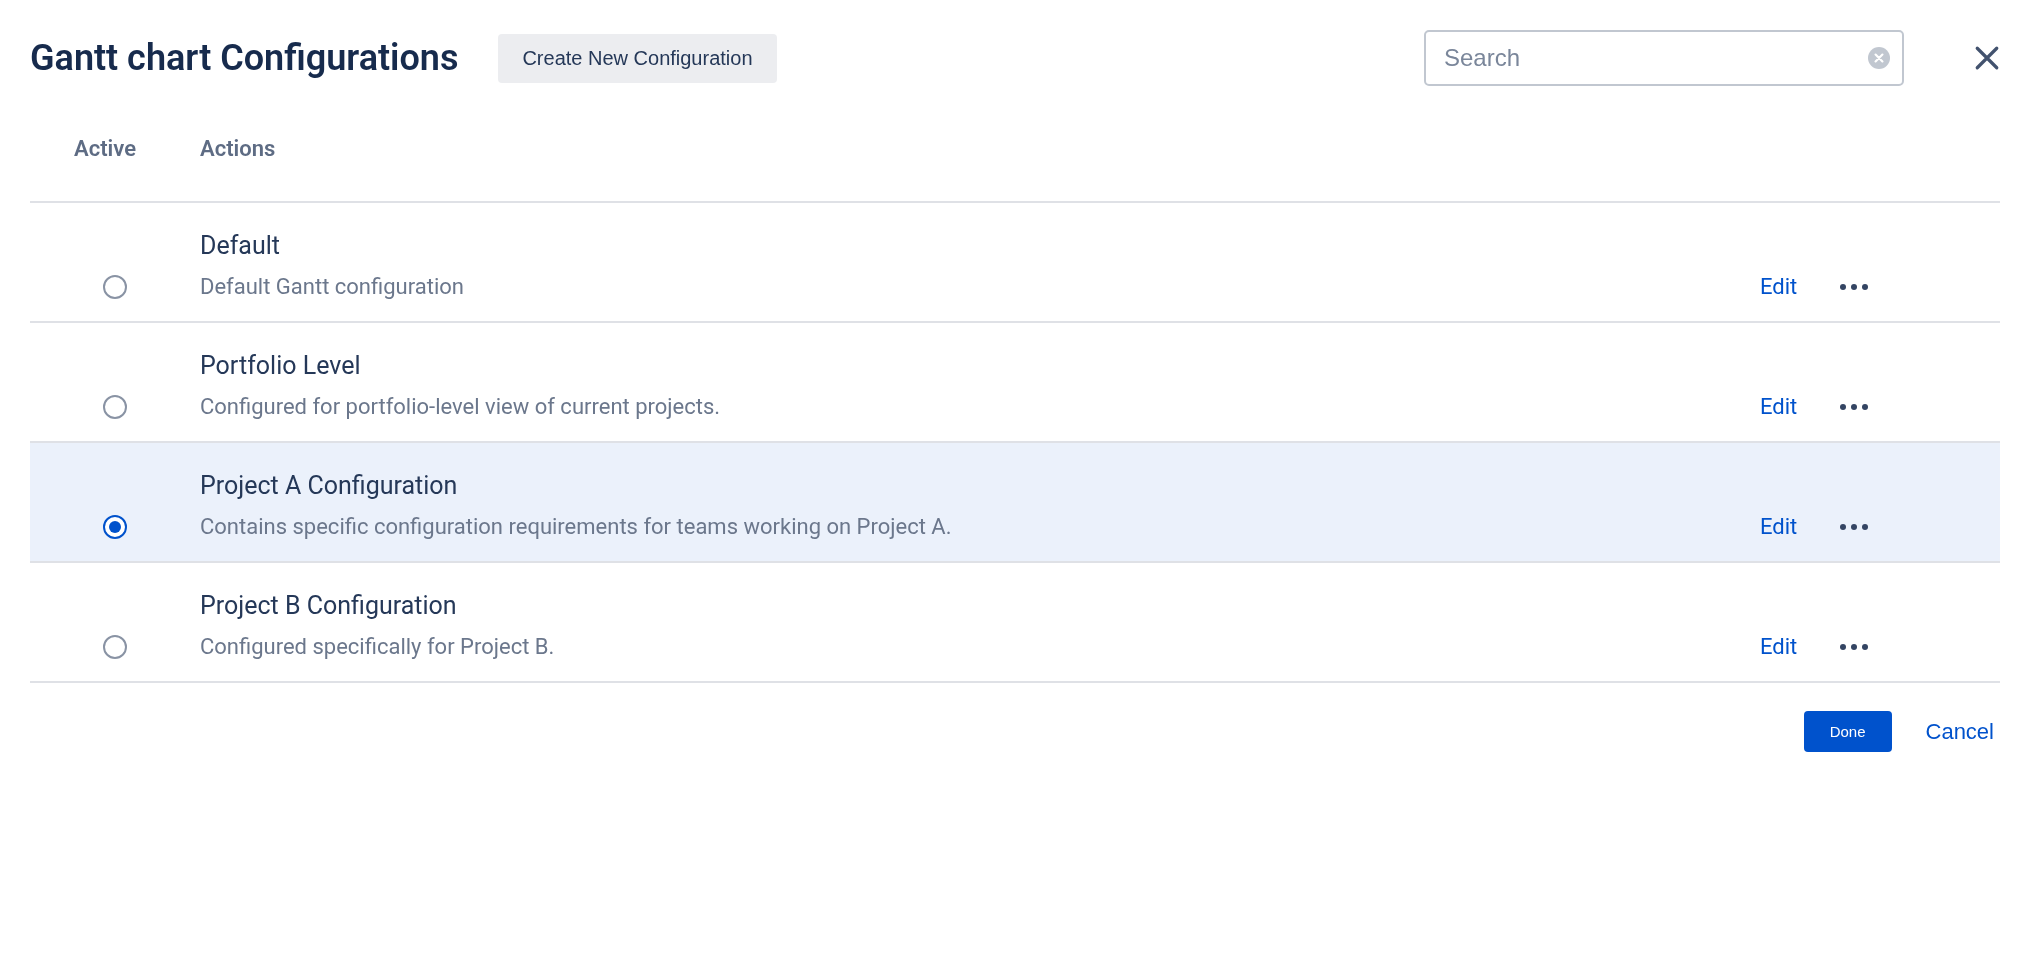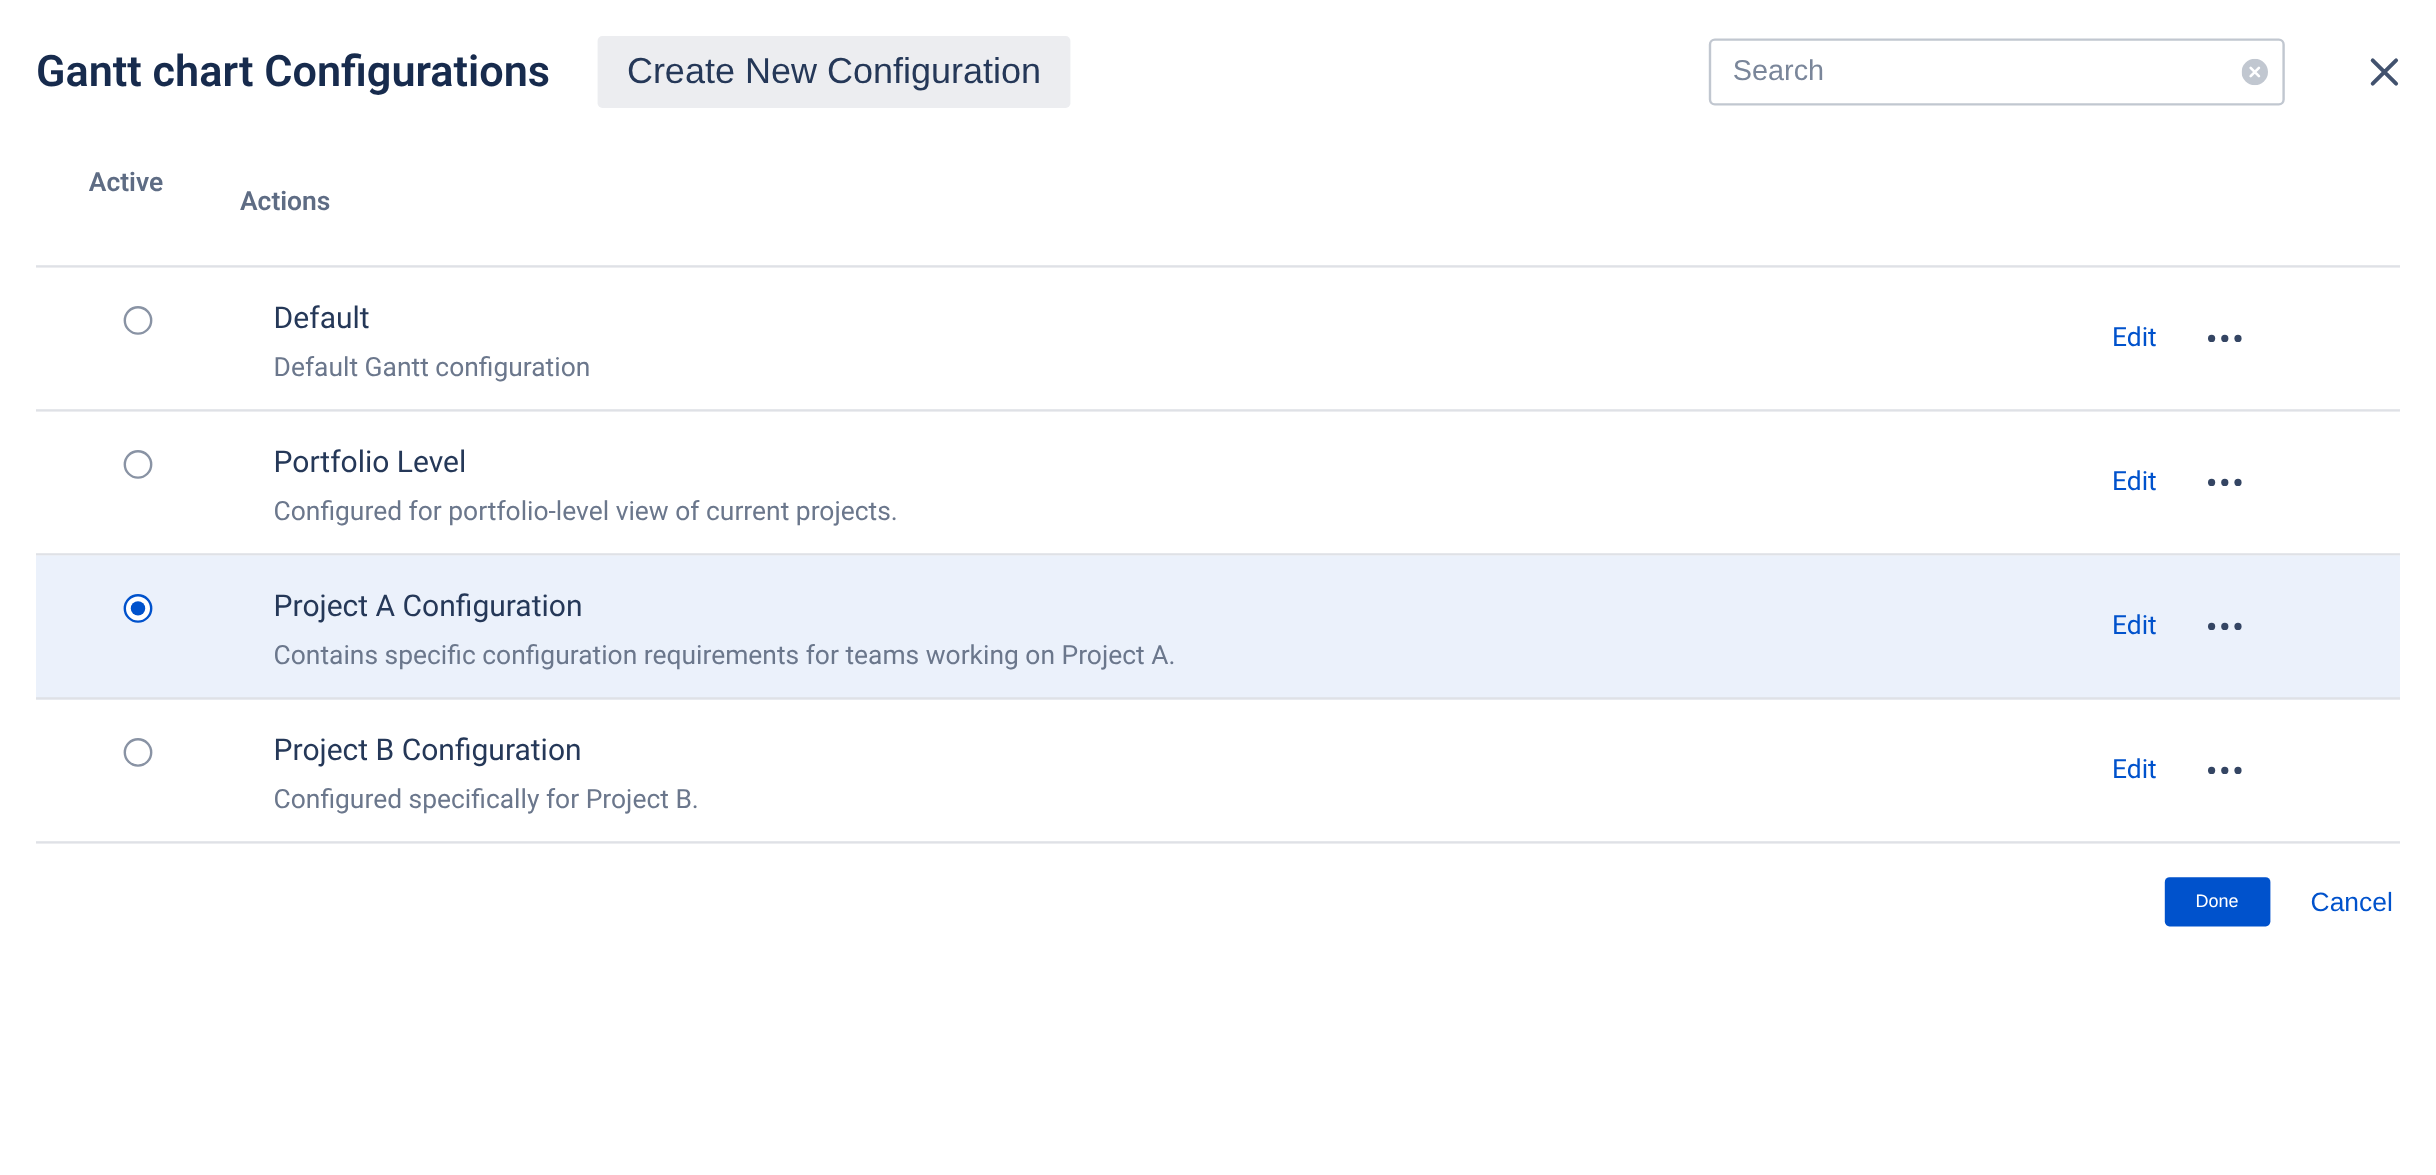--- a/index.html
+++ b/index.html
@@ -22,21 +22,21 @@
     .page-title {
       font-size: 36px;
       font-weight: 600;
       color: #172b4d;
     }
     .btn-create {
       background: #ecedf0;
       border: none;
       border-radius: 4px;
       padding: 13px 24px;
-      font-size: 30px;
+      font-size: 20px;
       color: #253858;
       cursor: pointer;
       font-weight: 400;
     }
     .search-wrap {
       margin-left: auto;
       position: relative;
       width: 480px;
     }
     .search-input {
@@ -79,33 +79,31 @@
     }
     .col-active {
       width: 170px;
       padding-left: 44px;
     }
     .col-name {
       flex: 1;
     }
     .col-actions {
       width: 240px;
-      margin-top: 16px;
     }
     .th {
       font-size: 22px;
       font-weight: 600;
       color: #5e6c84;
     }
     .row {
       display: flex;
-      align-items: flex-start;
+      align-items: flex-end;
       padding: 28px 0 22px 0;
       border-bottom: 2px solid #dfe1e6;
-      gap: 28px;
     }
     .row.selected {
       background: #ebf1fb;
     }
     .row .col-active {
       display: flex;
       justify-content: center;
       align-items: flex-start;
       padding-top: 4px;
       padding-left: 0;

